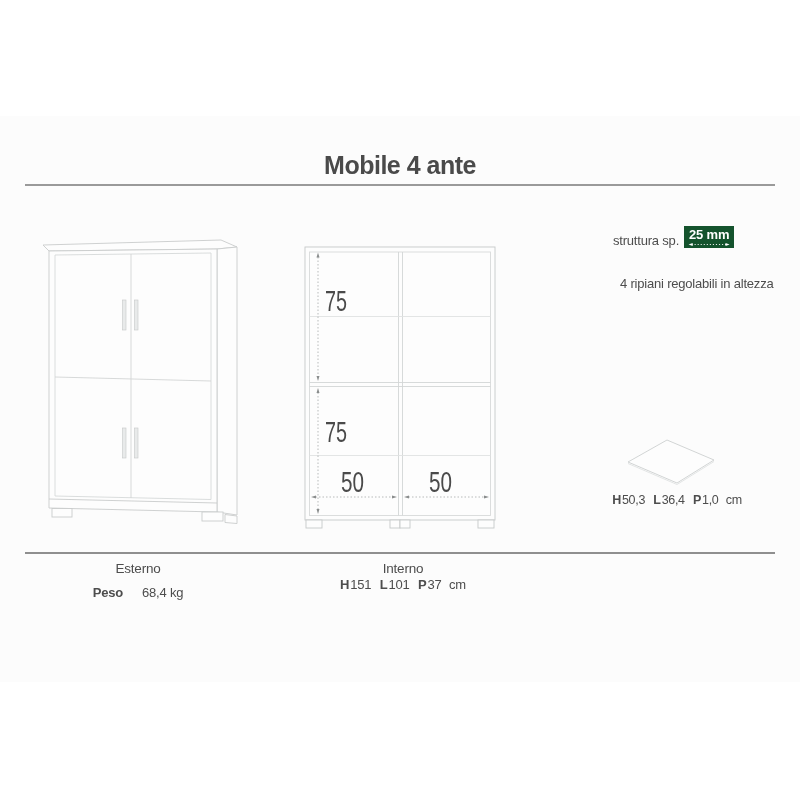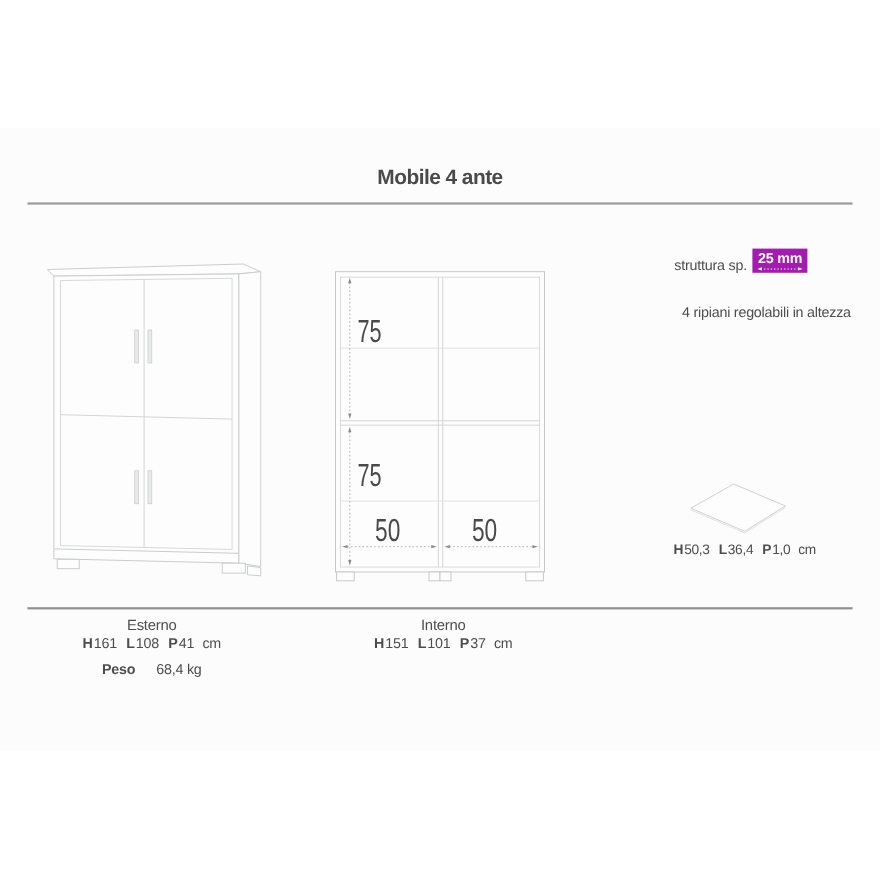--- a/index.html
+++ b/index.html
@@ -12,21 +12,21 @@
     overflow: hidden;
   }
   .sheet {
     position: absolute; left: 0; top: 116px;
     width: 800px; height: 566px;
     background: #fcfcfc;
   }
   .page-title {
     position: absolute; top: 151px; left: 0; width: 800px;
     text-align: center;
-    font-size: 19px; font-weight: bold; letter-spacing: -0.5px;
+    font-size: 25px; font-weight: bold; letter-spacing: -0.5px;
     color: #4a4a4a;
   }
   .rule {
     position: absolute; left: 25px; width: 750px; height: 2px;
     background: #9a9a9a;
   }
   .rule-top { top: 184px; }
   .rule-bottom { top: 552px; background: #8f8f8f; }
 
   .drawing { position: absolute; }
@@ -34,21 +34,21 @@
   .drawing-interior { left: 300px; top: 240px; }
   .drawing-shelf   { left: 614px; top: 432px; }
 
   .spec-row {
     position: absolute; left: 613px; top: 226px;
     display: flex; align-items: flex-end;
     font-size: 13px; letter-spacing: -0.2px;
   }
   .badge {
     margin-left: 5px;
-    background: #a21caf; color: #ffffff;
+    background: #14532d; color: #ffffff;
     font-size: 13px; font-weight: bold; letter-spacing: -0.2px;
     padding: 1px 5px 6px 5px;
     position: relative;
     display: inline-block;
   }
   .badge svg { position: absolute; left: 4px; right: 4px; bottom: 1px; width: calc(100% - 8px); height: 5px; }
   .spec-note {
     position: absolute; left: 620px; top: 276px;
     font-size: 13px; letter-spacing: -0.2px;
   }
@@ -169,26 +169,20 @@
   <b>H</b><span>50,3</span>
   <b>L</b><span>36,4</span>
   <b>P</b><span>1,0</span>
   <span class="unit">cm</span>
 </div>
 
 <div class="rule rule-bottom"></div>
 
 <div class="footer-block footer-exterior">
   <div class="footer-title">Esterno</div>
-  <div class="dim-line">
-    <b>H</b><span>161</span>
-    <b>L</b><span>108</span>
-    <b>P</b><span>41</span>
-    <span class="unit">cm</span>
-  </div>
   <div class="weight-line">
     <b>Peso</b><span>68,4 kg</span>
   </div>
 </div>
 
 <div class="footer-block footer-interior">
   <div class="footer-title">Interno</div>
   <div class="dim-line">
     <b>H</b><span>151</span>
     <b>L</b><span>101</span>

